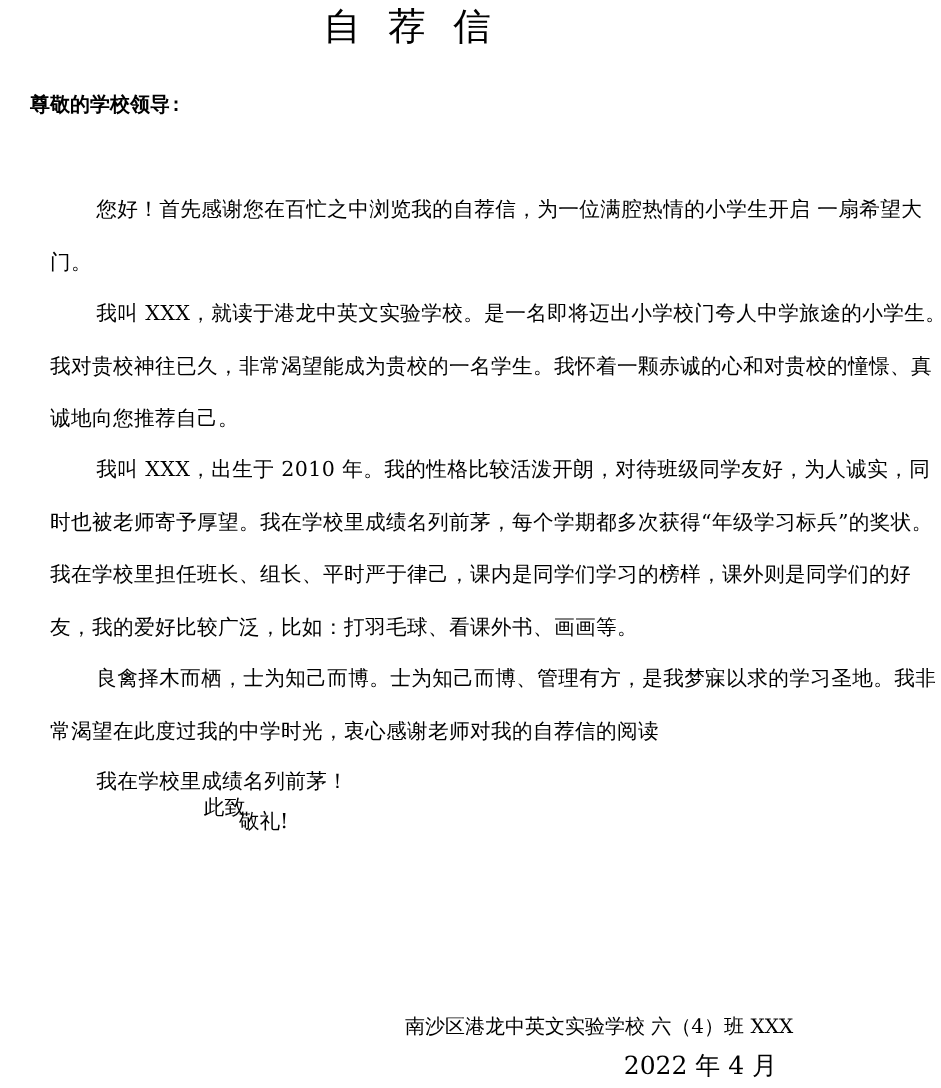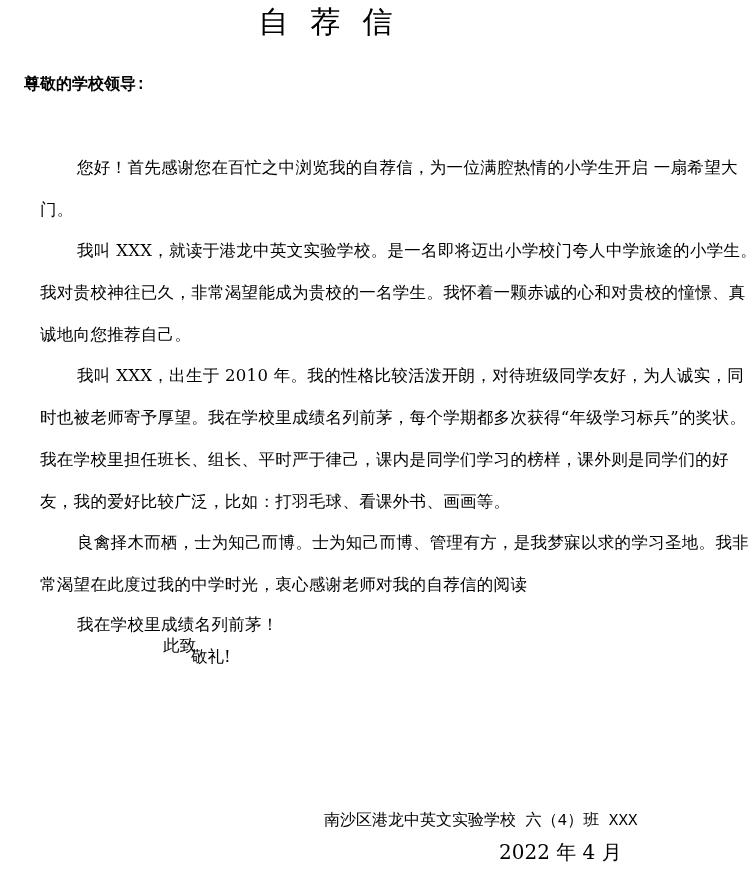--- a/index.html
+++ b/index.html
@@ -59,21 +59,20 @@
     }
     .cizhi { top: 635px; left: 163px; font-family: Liberation Serif, serif; }
     .jingli { top: 646px; left: 191px; }
     .signature {
       position: absolute;
       top: 810px;
       left: 324px;
       font-size: 16px;
       line-height: 22px;
       white-space: nowrap;
-      font-family: Liberation Mono, monospace;
     }
     .date {
       position: absolute;
       top: 841px;
       left: 499px;
       font-size: 20px;
       line-height: 22px;
       white-space: nowrap;
     }
   </style>

